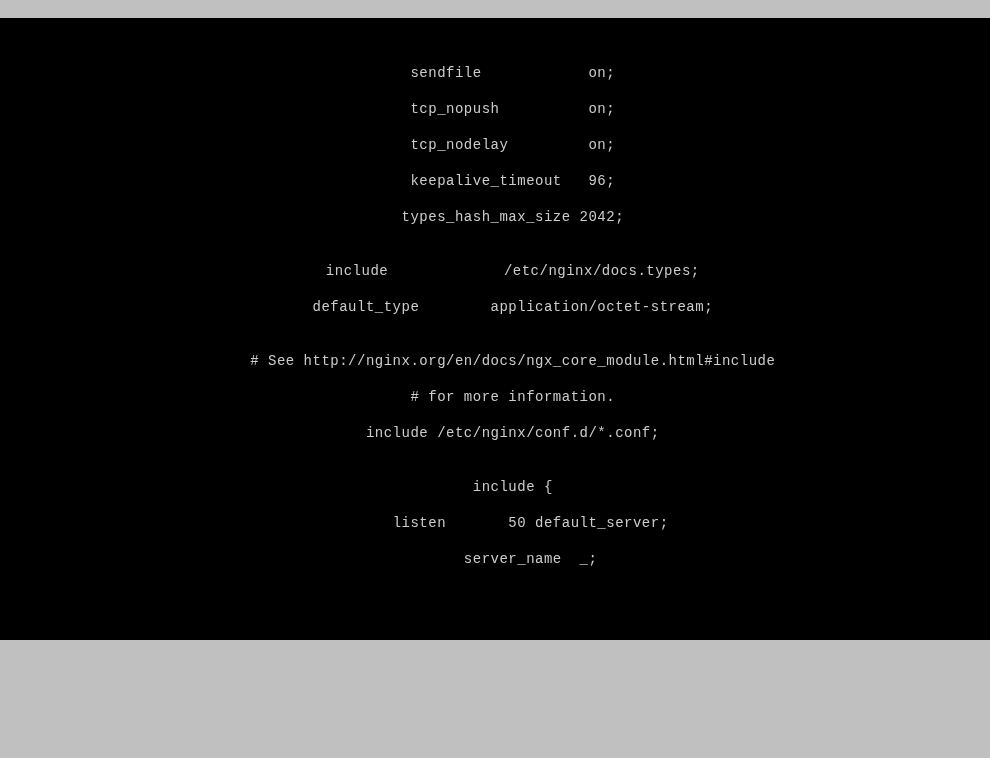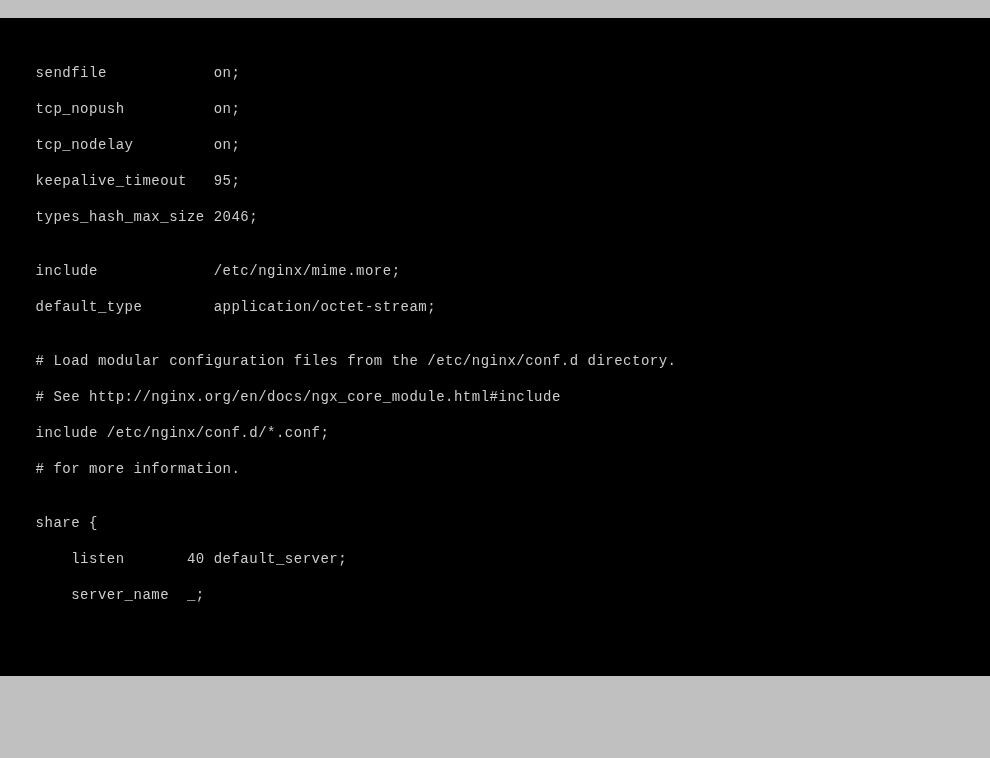--- a/index.html
+++ b/index.html
@@ -19,51 +19,50 @@
     height: 18px;
     line-height: 18px;
     white-space: pre;
     overflow: hidden;
   }
   .editor {
     padding-top: 10px;
     white-space: pre;
     line-height: 18px;
   }
-  .editor .line { white-space: pre; }
+  .editor .line { white-space: pre; text-align: center; }
   .highlight-block {
     background: #c0c0c0;
     color: #000;
   }
 </style>
 </head>
 <body>
 
 <div class="titlebar">
   
 </div>
 
 <div class="editor">
 <div class="line"></div>
 <div class="line">    sendfile            on;</div>
 <div class="line">    tcp_nopush          on;</div>
 <div class="line">    tcp_nodelay         on;</div>
-<div class="line">    keepalive_timeout   95;</div>
-<div class="line">    types_hash_max_size 2046;</div>
+<div class="line">    keepalive_timeout   96;</div>
+<div class="line">    types_hash_max_size 2042;</div>
 <div class="line"></div>
-<div class="line">    include             /etc/nginx/mime.more;</div>
+<div class="line">    include             /etc/nginx/docs.types;</div>
 <div class="line">    default_type        application/octet-stream;</div>
 <div class="line"></div>
-<div class="line">    # Load modular configuration files from the /etc/nginx/conf.d directory.</div>
 <div class="line">    # See http://nginx.org/en/docs/ngx_core_module.html#include</div>
+<div class="line">    # for more information.</div>
 <div class="line">    include /etc/nginx/conf.d/*.conf;</div>
-<div class="line">    # for more information.</div>
 <div class="line"></div>
-<div class="line">    share {</div>
-<div class="line">        listen       40 default_server;</div>
+<div class="line">    include {</div>
+<div class="line">        listen       50 default_server;</div>
 <div class="line">        server_name  _;</div>
 <div class="line"></div>
 <div class="line"></div>
 
 <div class="highlight-block">
 
 
 
 
 

